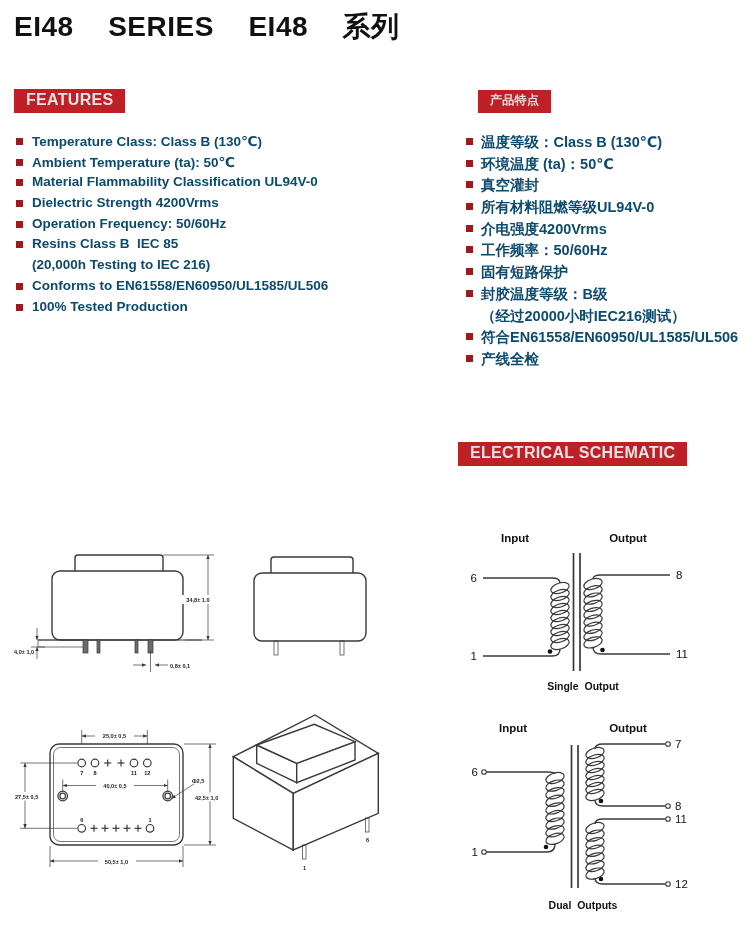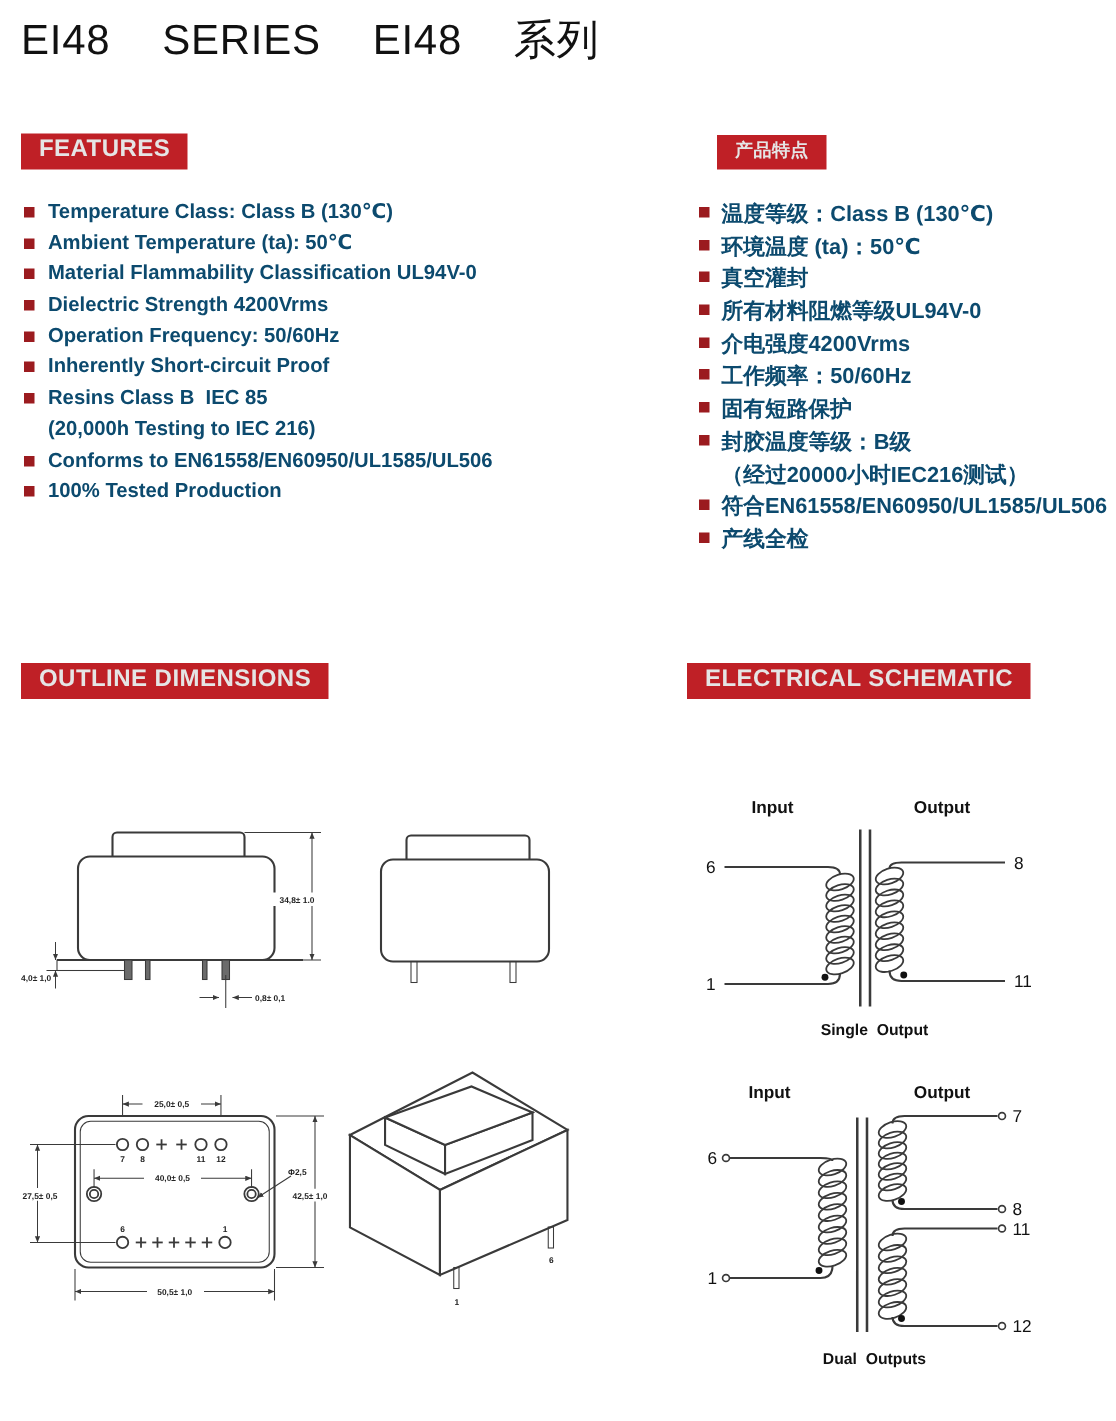--- a/index.html
+++ b/index.html
@@ -1,19 +1,19 @@
 <!DOCTYPE html>
 <html><head>
 <meta charset="utf-8">
 <style>
   *{margin:0;padding:0;box-sizing:border-box}
   html,body{background:#fff}
   body{font-family:"Liberation Sans","DejaVu Sans",sans-serif;}
   .page{position:relative;width:744px;height:947px;background:#fff;overflow:hidden}
-  .title{position:absolute;left:14px;top:8px;font-size:28px;font-weight:normal;color:#111;
+  .title{position:absolute;left:14px;top:8px;font-size:28px;font-weight:bold;color:#111;
          white-space:pre;word-spacing:9px;letter-spacing:.5px}
   .sec-header{position:absolute;background:#BF2026;color:#e5e5e5;font-weight:bold;font-size:16px;
               padding:2px 12px 4px;letter-spacing:.3px;white-space:nowrap}
   .hdr-features{left:14px;top:89px}
   .hdr-cn{left:478px;top:90px;font-size:12px}
   .hdr-outline{left:14px;top:442px}
   .hdr-schem{left:458px;top:442px}
   .feat-list{position:absolute}
   .list-en{left:16px;top:133px;width:430px}
   .list-cn{left:466px;top:133px;width:276px}
@@ -46,21 +46,20 @@
 </style>
 </head>
 <body>
 
 <div class="page">
 
   <div class="title">EI48  SERIES  EI48  系列</div>
 
   <div class="sec-header hdr-features">FEATURES</div>
   <div class="sec-header hdr-cn">产品特点</div>
-  <div class="sec-header hdr-outline">OUTLINE DIMENSIONS</div>
   <div class="sec-header hdr-schem">ELECTRICAL SCHEMATIC</div>
 
   <div class="feat-list list-en">
     <div class="feat-row">
         <span class="bullet"></span>
         <span class="feat-text">Temperature Class: Class B (130℃)</span>
       </div>
     <div class="feat-row">
         <span class="bullet"></span>
         <span class="feat-text">Ambient Temperature (ta): 50℃</span>
@@ -69,24 +68,20 @@
         <span class="bullet"></span>
         <span class="feat-text">Material Flammability Classification UL94V-0</span>
       </div>
     <div class="feat-row">
         <span class="bullet"></span>
         <span class="feat-text">Dielectric Strength 4200Vrms</span>
       </div>
     <div class="feat-row">
         <span class="bullet"></span>
         <span class="feat-text">Operation Frequency: 50/60Hz</span>
-      </div>
-    <div class="feat-row">
-        <span class="bullet"></span>
-        <span class="feat-text">Inherently Short-circuit Proof</span>
       </div>
     <div class="feat-row">
         <span class="bullet"></span>
         <span class="feat-text">Resins Class B  IEC 85</span>
       </div>
     <div class="feat-row sub">
         <span class="feat-text">(20,000h Testing to IEC 216)</span>
       </div>
     <div class="feat-row">
         <span class="bullet"></span>

